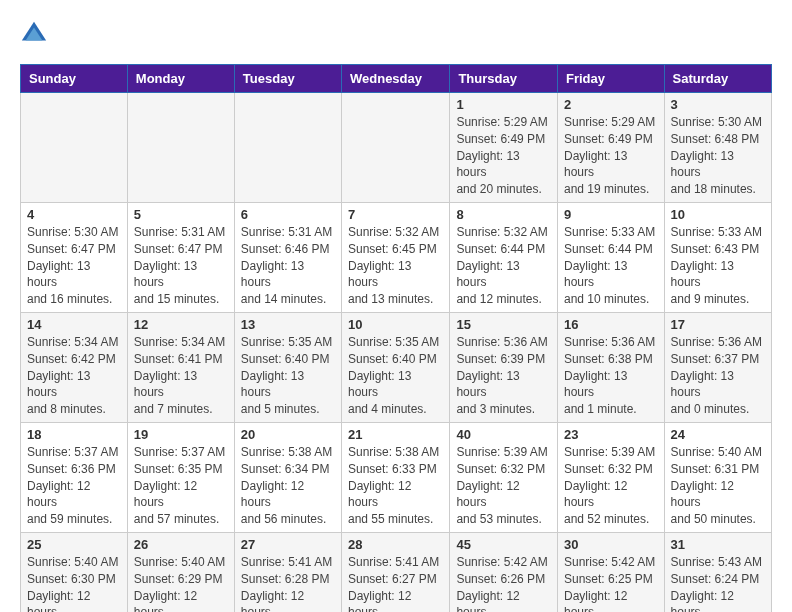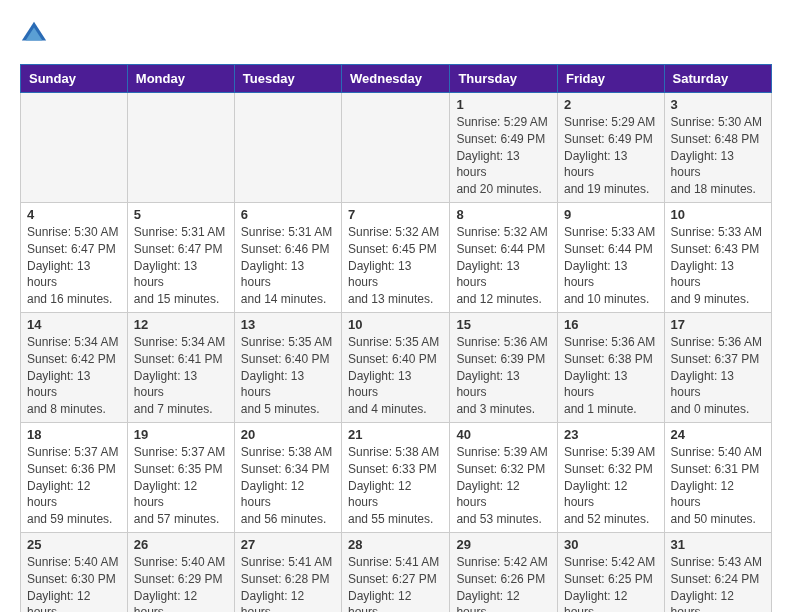--- a/index.html
+++ b/index.html
@@ -339,21 +339,21 @@
 and 46 minutes.</div>
         </td>
         <td>
           <span class="day-num">28</span>
           <div class="day-info" style="white-space: pre-line;">Sunrise: 5:41 AM
 Sunset: 6:27 PM
 Daylight: 12 hours
 and 45 minutes.</div>
         </td>
         <td>
-          <span class="day-num">29</span>
+          <span class="day-num">45</span>
           <div class="day-info" style="white-space: pre-line;">Sunrise: 5:42 AM
 Sunset: 6:26 PM
 Daylight: 12 hours
 and 43 minutes.</div>
         </td>
         <td>
           <span class="day-num">30</span>
           <div class="day-info" style="white-space: pre-line;">Sunrise: 5:42 AM
 Sunset: 6:25 PM
 Daylight: 12 hours

